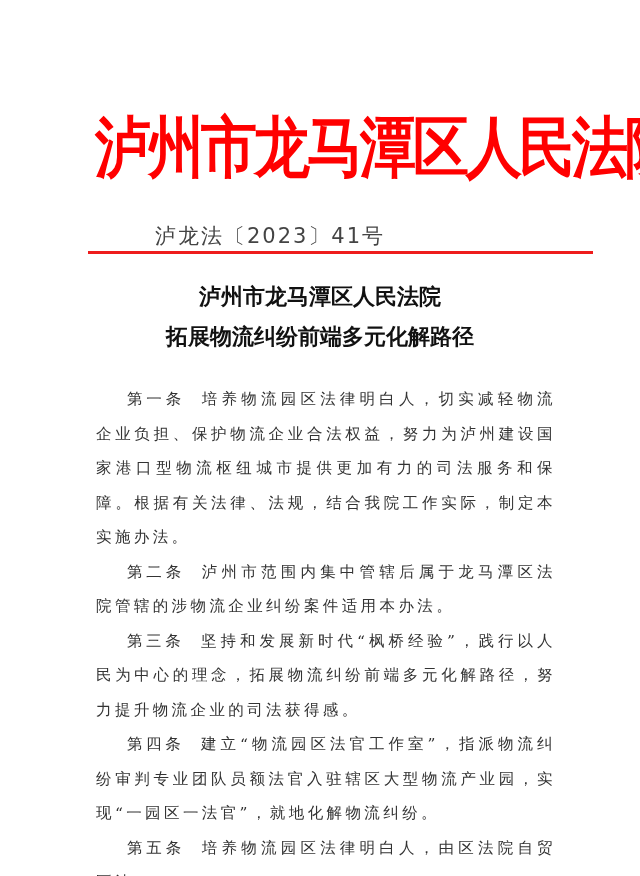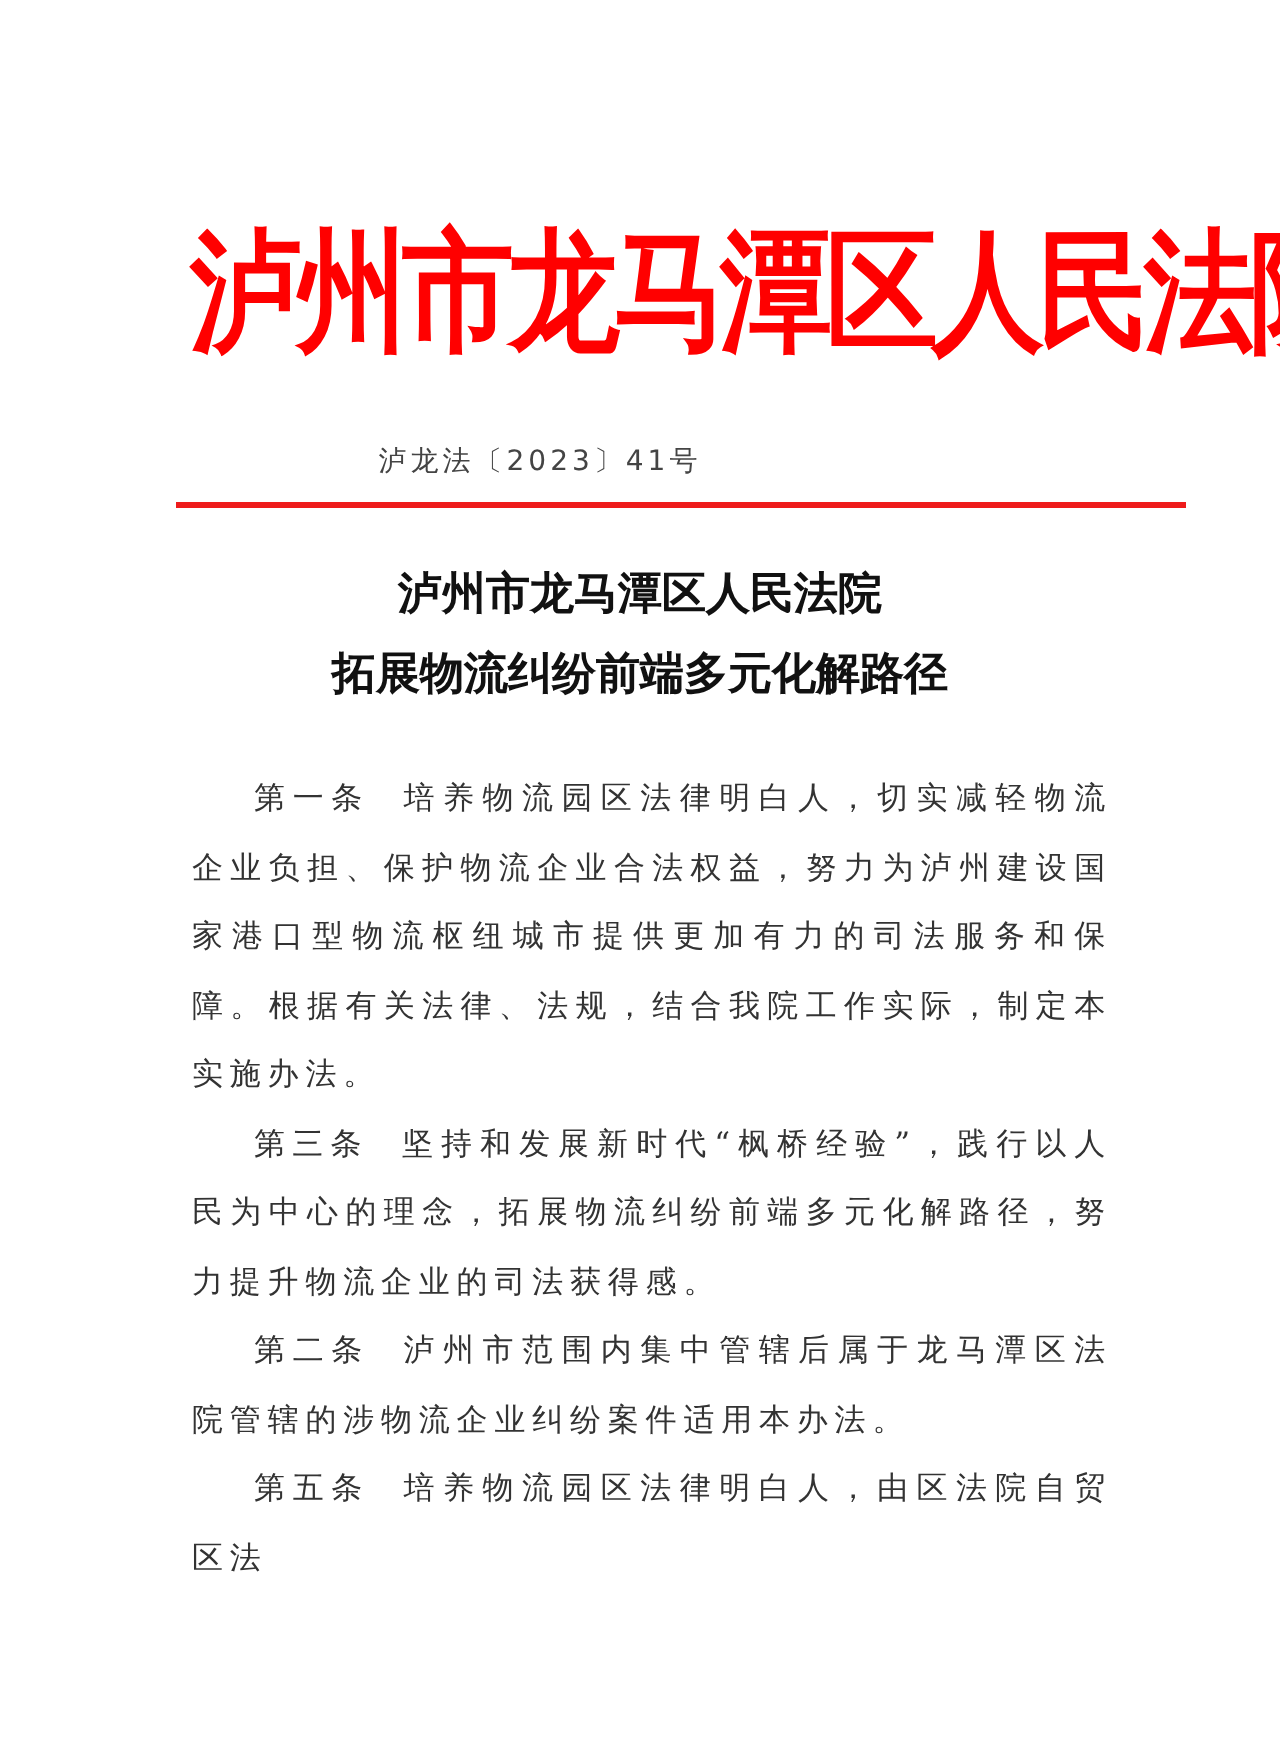--- a/index.html
+++ b/index.html
@@ -7,21 +7,21 @@
          font-family: "DejaVu Serif", "Liberation Serif", serif; }
   .masthead {
     position: absolute; left: 95px; top: 100px; width: 490px; height: 80px;
     color: #ff0000; font-family: "DejaVu Sans", "Liberation Sans", sans-serif;
     font-weight: bold; font-size: 56px; line-height: 80px; letter-spacing: -3px;
     white-space: nowrap; text-align: left;
     transform: scaleY(1.18); transform-origin: top left;
   }
   .docnum {
     position: absolute; left: 0; top: 222px; width: 540px; text-align: center;
-    color: #444; font-size: 14px; letter-spacing: 2px;
+    color: #444; font-size: 21px; letter-spacing: 2px;
     font-family: "DejaVu Sans", "Liberation Sans", sans-serif;
   }
   .redline {
     position: absolute; left: 88px; top: 251px; width: 505px; height: 3px;
     background: #ee1c1c;
   }
   .title {
     position: absolute; left: 0; width: 640px; text-align: center;
     font-weight: bold; font-size: 22px; color: #111;
     font-family: "DejaVu Sans", "Liberation Sans", sans-serif;
@@ -41,16 +41,17 @@
 
 <div class="masthead">泸州市龙马潭区人民法院</div>
 <div class="docnum">泸龙法〔2023〕41号</div>
 <div class="redline"></div>
 
 <div class="title l1">泸州市龙马潭区人民法院</div>
 <div class="title l2">拓展物流纠纷前端多元化解路径</div>
 
 <div class="body">
   <p class="para"><span class="art">第一条</span><span class="gap"></span><span>培养物流园区法律明白人，切实减轻物流企业负担、保护物流企业合法权益，努力为泸州建设国家港口型物流枢纽城市提供更加有力的司法服务和保障。根据有关法律、法规，结合我院工作实际，制定本实施办法。</span></p>
+  <p class="para"><span class="art">第二条</span><span class="gap"></span><span>泸州市范围内集中管辖后属于龙马潭区法院管辖的涉物流企业纠纷案件适用本办法。</span></p>
   <p class="para"><span class="art">第三条</span><span class="gap"></span><span>坚持和发展新时代“枫桥经验”，践行以人民为中心的理念，拓展物流纠纷前端多元化解路径，努力提升物流企业的司法获得感。</span></p>
-  <p class="para"><span class="art">第二条</span><span class="gap"></span><span>泸州市范围内集中管辖后属于龙马潭区法院管辖的涉物流企业纠纷案件适用本办法。</span></p>
+  <p class="para"><span class="art">第四条</span><span class="gap"></span><span>建立“物流园区法官工作室”，指派物流纠纷审判专业团队员额法官入驻辖区大型物流产业园，实现“一园区一法官”，就地化解物流纠纷。</span></p>
   <p class="para"><span class="art">第五条</span><span class="gap"></span><span>培养物流园区法律明白人，由区法院自贸区法</span></p>
 </div>
 
 </body></html>

